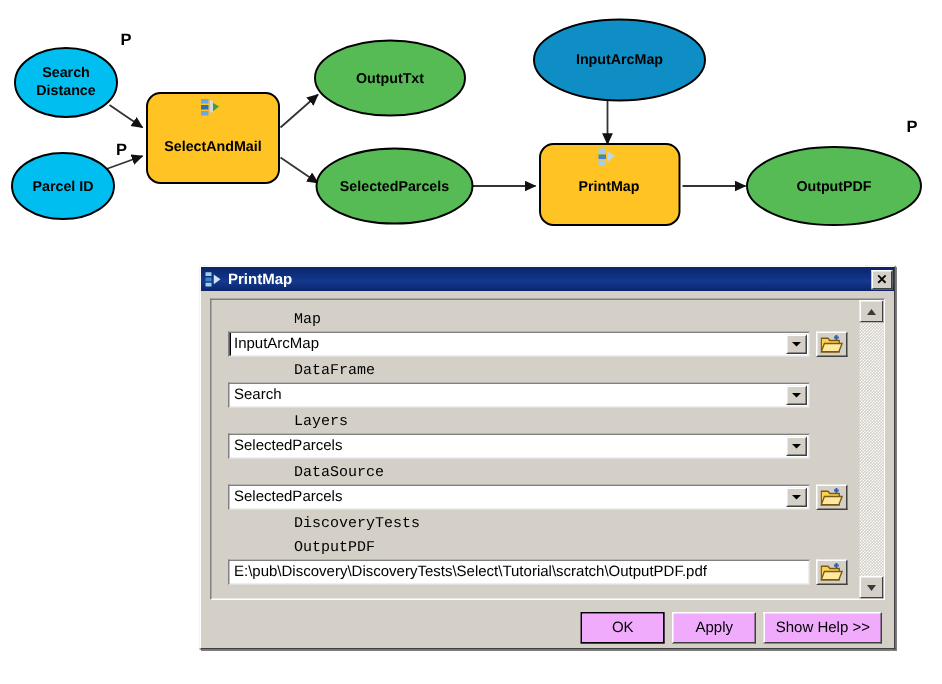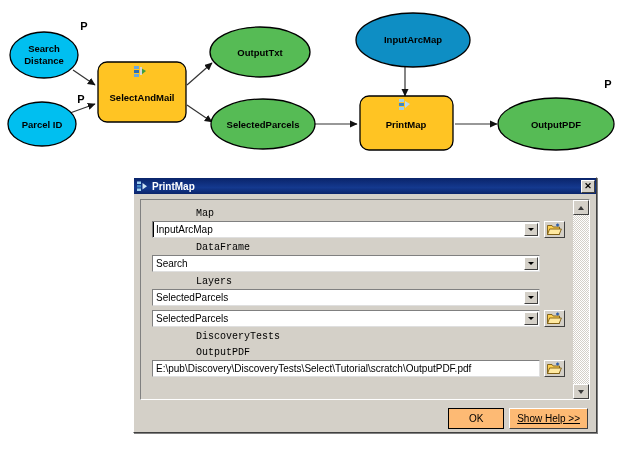--- a/index.html
+++ b/index.html
@@ -253,37 +253,37 @@
   .dlg-buttons {
     display: flex;
     justify-content: flex-end;
     gap: 5px;
     padding: 8px 2px 0 0;
   }
   .dlg-btn {
     height: 21px;
     min-width: 56px;
     padding: 0 7px;
-    background: #fdba74;
+    background: #f0abfc;
     border-top: 1px solid #ffffff;
     border-left: 1px solid #ffffff;
     border-right: 1px solid #404040;
     border-bottom: 1px solid #404040;
     box-sizing: border-box;
     font-size: 10px;
     font-family: "Liberation Sans", sans-serif;
     color: #000000;
     cursor: default;
     display: flex;
     align-items: center;
     justify-content: center;
     white-space: nowrap;
   }
   .dlg-btn.default { outline: 1px solid #000000; outline-offset: -1px; }
-  .dlg-btn.wide { min-width: 72px; text-decoration: underline; }
+  .dlg-btn.wide { min-width: 72px; }
 </style>
 </head>
 <body>
 
 <div id="model-diagram">
   <svg width="628" height="175" viewBox="0 0 628 175" xmlns="http://www.w3.org/2000/svg">
     <defs>
       <marker id="arrow" markerWidth="7" markerHeight="7" refX="6" refY="3" orient="auto">
         <path d="M0,0 L6.5,3 L0,6 z" fill="#111111"></path>
       </marker>
@@ -415,20 +415,21 @@
               <div class="combo-value">SelectedParcels</div>
               <div class="combo-arrow">
                   <span class="tri"></span>
                 </div>
             </div>
             <div class="folder-spacer"></div>
           </div>
         </div>
 
         <div class="field-row">
+          <div class="field-label">DataSource</div>
           <div class="field-controls">
             <div class="combo">
               <div class="combo-value">SelectedParcels</div>
               <div class="combo-arrow">
                   <span class="tri"></span>
                 </div>
             </div>
             <div class="folder-btn">
               <svg width="15" height="13" viewBox="0 0 15 13">
                 <path d="M0.5,2.5 L5,2.5 L6.2,4 L12.5,4 L12.5,11.5 L0.5,11.5 Z" fill="#ffd152" stroke="#7a5a10" stroke-width="0.9"></path>
@@ -467,17 +468,18 @@
           </div>
         <div class="vscroll-track"></div>
         <div class="vscroll-btn">
             <span class="tri-down"></span>
           </div>
       </div>
     </div>
 
     <div class="dlg-buttons">
       <div class="dlg-btn default">OK</div>
+      <div class="dlg-btn">Apply</div>
       <div class="dlg-btn wide">Show Help &gt;&gt;</div>
     </div>
 
   </div>
 </div>
 
 </body></html>

